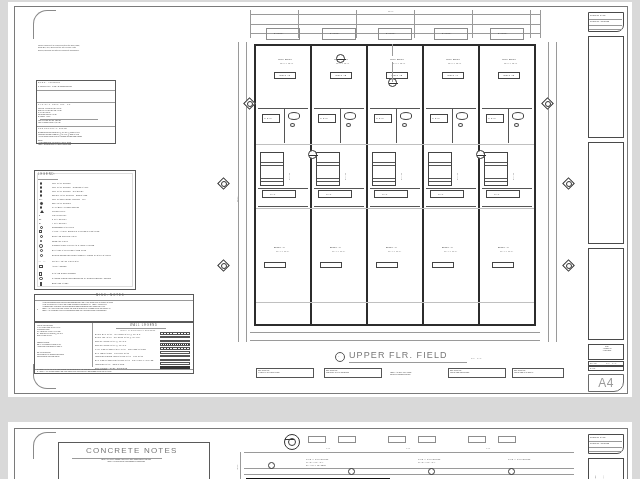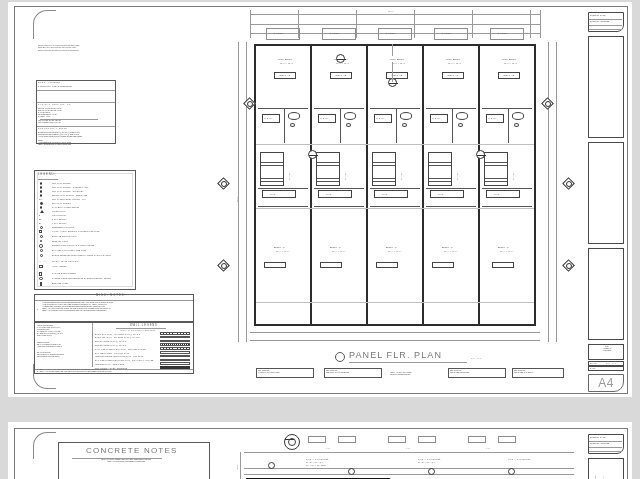--- a/index.html
+++ b/index.html
@@ -463,21 +463,21 @@
       <div class="detmark" style="left:328px;top:52px;"></div>
       <div class="detmark" style="left:380px;top:76px;"></div>
       <div class="detmark" style="left:300px;top:148px;"></div>
       <div class="detmark" style="left:468px;top:148px;"></div>
 
       <div class="ln v thin" style="left:384px;top:60px;height:20px;"></div>
       <div class="ln v thin" style="left:384px;top:42px;height:12px;"></div>
 
       <div class="planmark" style="left:327px;top:350px;width:10px;height:10px;"></div>
       <div class="t xxs" style="left:330px;top:352.6px;color:#666;">A</div>
-      <div class="plantitle" style="left:341px;top:348px;">PANEL FLR. PLAN</div>
+      <div class="plantitle" style="left:341px;top:348px;">UPPER FLR. FIELD</div>
       <div class="ln h thin" style="left:341px;top:360px;width:118px;"></div>
       <div class="t xxs" style="left:463px;top:355px;color:#666;">1/4" = 1'-0"</div>
 
       <div class="bottomtag" style="left:248px;top:366px;width:58px;height:10px;"></div>
       <div class="blk tiny" style="left:250px;top:367.6px;width:54px;">NOT TO SCALE
 HANDRAIL / GUARDRAIL DET.</div>
 
       <div class="bottomtag" style="left:316px;top:366px;width:58px;height:10px;"></div>
       <div class="blk tiny" style="left:318px;top:367.6px;width:54px;">NOT TO SCALE
 TUB SURR. &amp; WALL COVERING</div>

